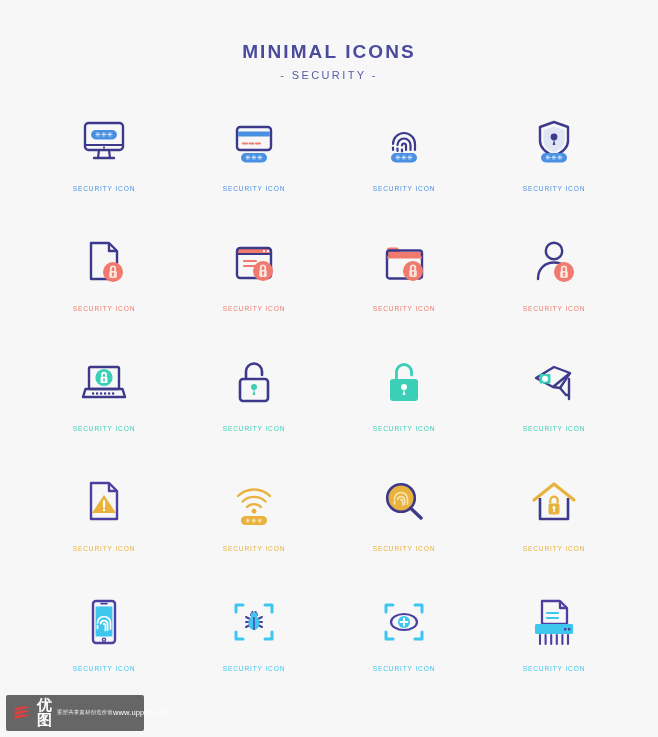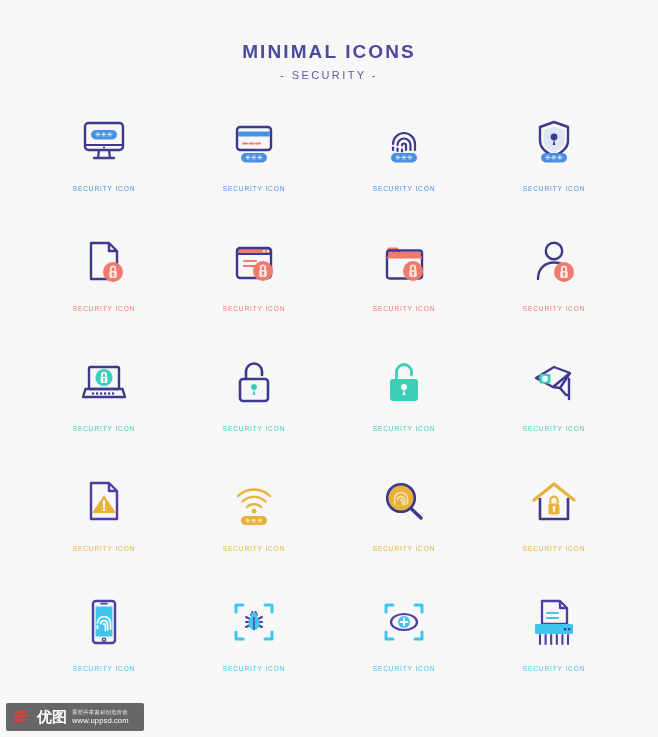--- a/index.html
+++ b/index.html
@@ -72,41 +72,41 @@
   .c-red    { color: #ef7a6d; }
   .c-teal   { color: #3ccfb8; }
   .c-orange { color: #e8b23c; }
   .c-cyan   { color: #3ec6ef; }
 
   
   .watermark {
     position: absolute;
     left: 6px;
     bottom: 6px;
-    height: 28px;
+    height: 36px;
     width: 138px;
     background: #5a5a5a;
     border-radius: 2px;
     display: flex;
     align-items: center;
     padding: 0 6px;
     box-sizing: border-box;
     gap: 5px;
     opacity: 0.92;
   }
   .wm-logo { flex: 0 0 auto; display:flex; align-items:center; }
   .wm-cn {
     color: #ffffff;
     font-size: 15px;
     font-weight: bold;
     letter-spacing: 0px;
     line-height: 15px;
     font-family: "DejaVu Sans", sans-serif;
   }
-  .wm-text { display: flex; flex-direction: column; justify-content: center; }
+  .wm-text { display: flex; flex-direction: row; justify-content: center; }
   .wm-tag {
     color: #e8e8e8;
     font-size: 5.4px;
     line-height: 8px;
     letter-spacing: 0.2px;
     font-family: "DejaVu Sans", sans-serif;
     white-space: nowrap;
   }
   .wm-url {
     color: #ffffff;

